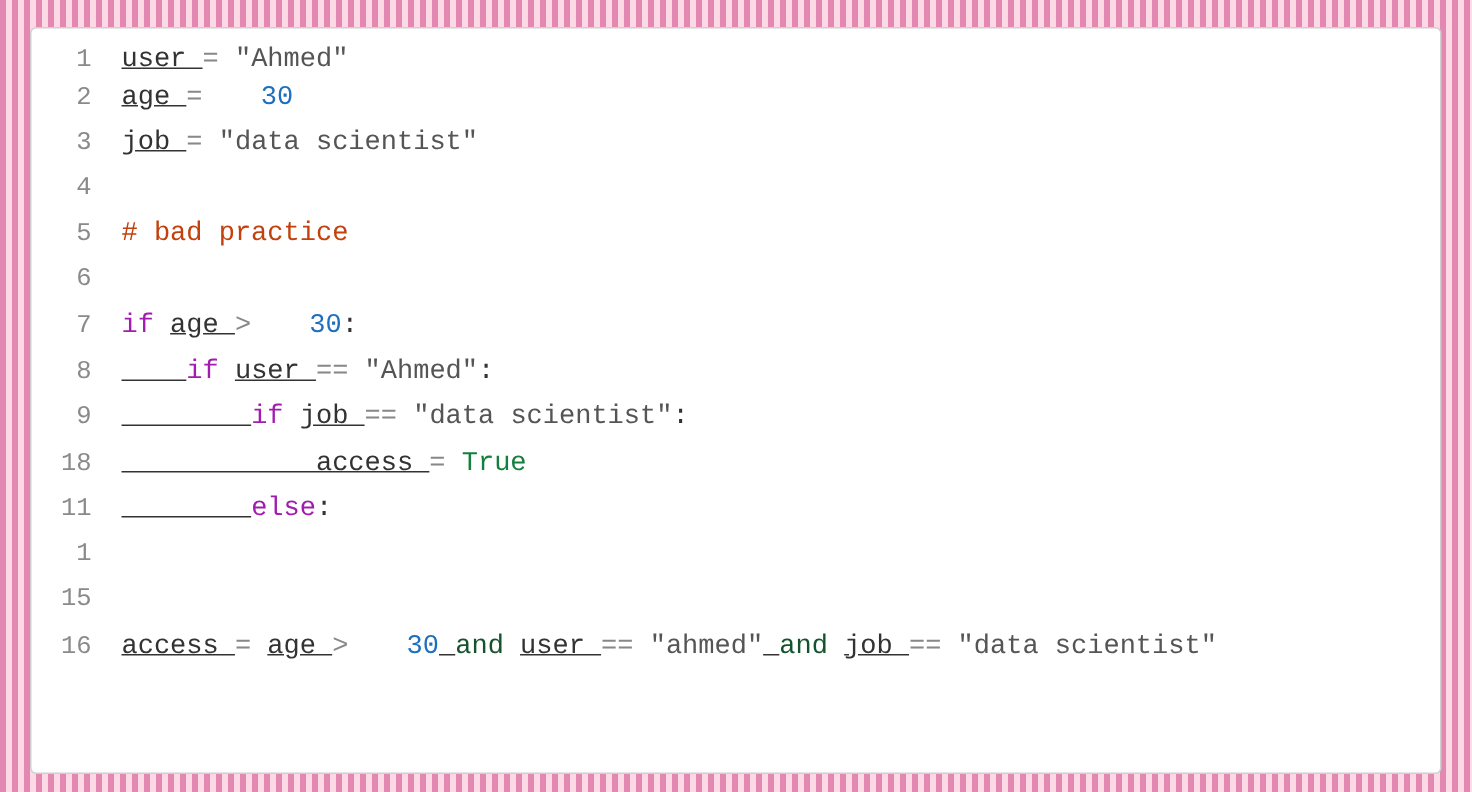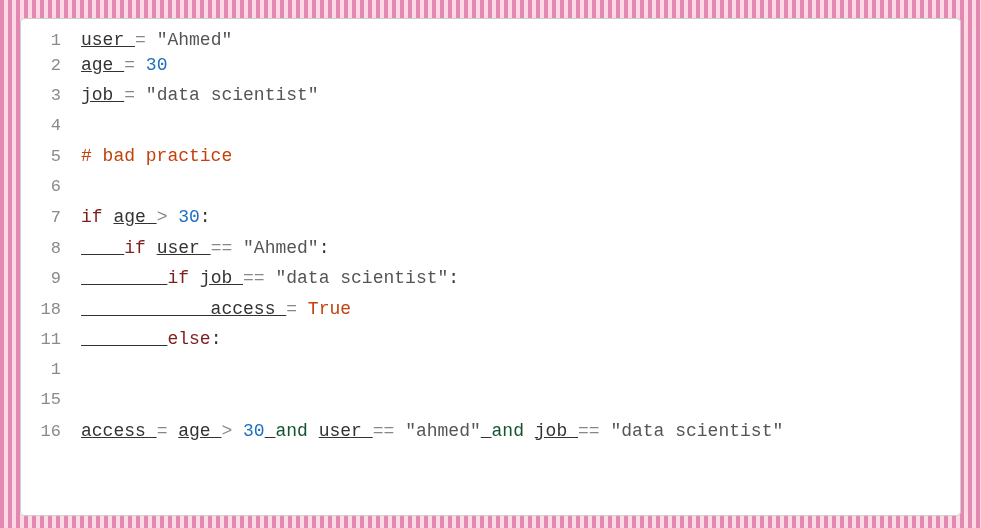--- a/index.html
+++ b/index.html
@@ -50,24 +50,24 @@
       flex-shrink: 0;
     }
     .code-content {
       white-space: pre;
       color: #333;
       font-size: 18px;
     }
     .tok-var { color: #333; text-decoration: underline; }
     .tok-op { color: #888; }
     .tok-str { color: #555; }
-    .tok-num { color: #1f6fbf; }
-    .tok-kw { color: #7f1d1d; }
+    .tok-num { color: #1f6fbf; margin-left: 28px; }
+    .tok-kw { color: #a21caf; }
     .tok-kw2 { color: #14532d; }
-    .tok-bool { color: #c2410c; }
+    .tok-bool { color: #15803d; }
     .tok-cm { color: #c2410c; }
     .tok-punc { color: #333; }
     .first-line { padding-top: 6px; }
   </style>
 </head>
 <body>
 
 <div class="code-panel">
   <div id="code-body">
       <div class="code-line first-line">

